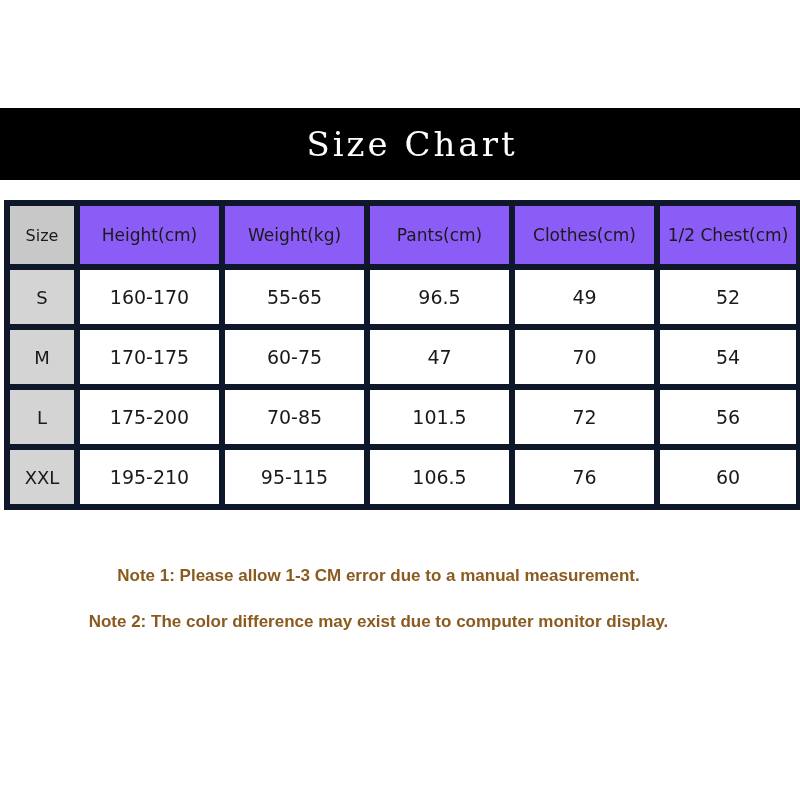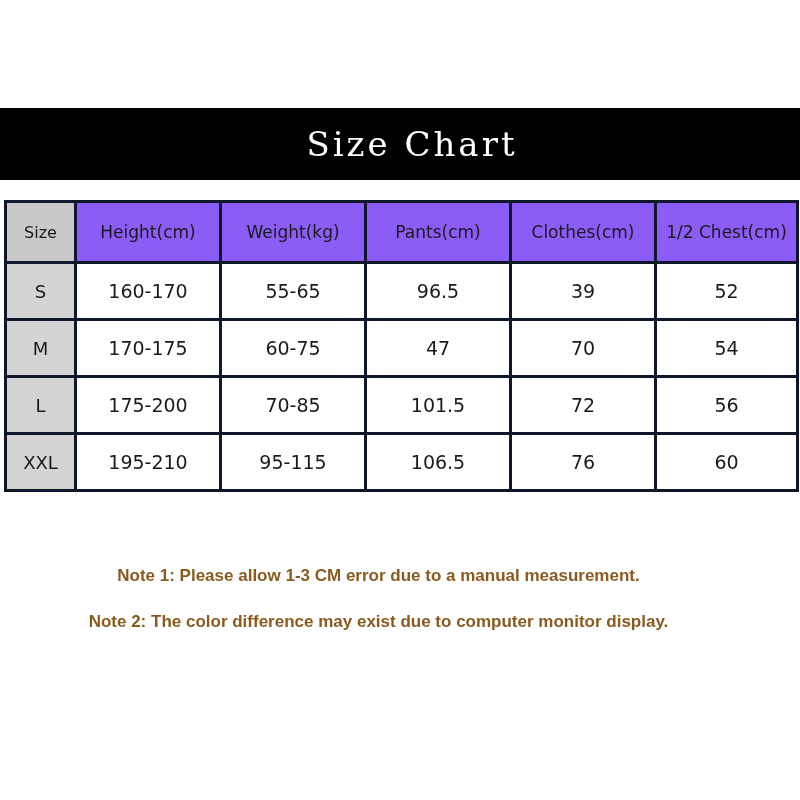--- a/index.html
+++ b/index.html
@@ -50,21 +50,21 @@
     width: 792px;
   }
   table.size-chart {
     border-collapse: collapse;
     width: 792px;
     table-layout: fixed;
     font-family: "DejaVu Sans", sans-serif;
   }
   table.size-chart th,
   table.size-chart td {
-    border: 3px solid #0f172a;
+    border: 6px solid #0f172a;
     text-align: center;
     vertical-align: middle;
     color: #1a1a1a;
   }
   table.size-chart thead th {
     height: 56px;
     font-size: 17px;
     font-weight: 400;
     background: #8b5cf6;
     letter-spacing: 0px;
@@ -135,21 +135,21 @@
           <th>Clothes(cm)</th>
           <th>1/2 Chest(cm)</th>
         </tr>
       </thead>
       <tbody>
         <tr>
           <td class="size-cell">S</td>
           <td>160-170</td>
           <td>55-65</td>
           <td>96.5</td>
-          <td>39</td>
+          <td>49</td>
           <td>52</td>
         </tr>
         <tr>
           <td class="size-cell">M</td>
           <td>170-175</td>
           <td>60-75</td>
           <td>47</td>
           <td>70</td>
           <td>54</td>
         </tr>

